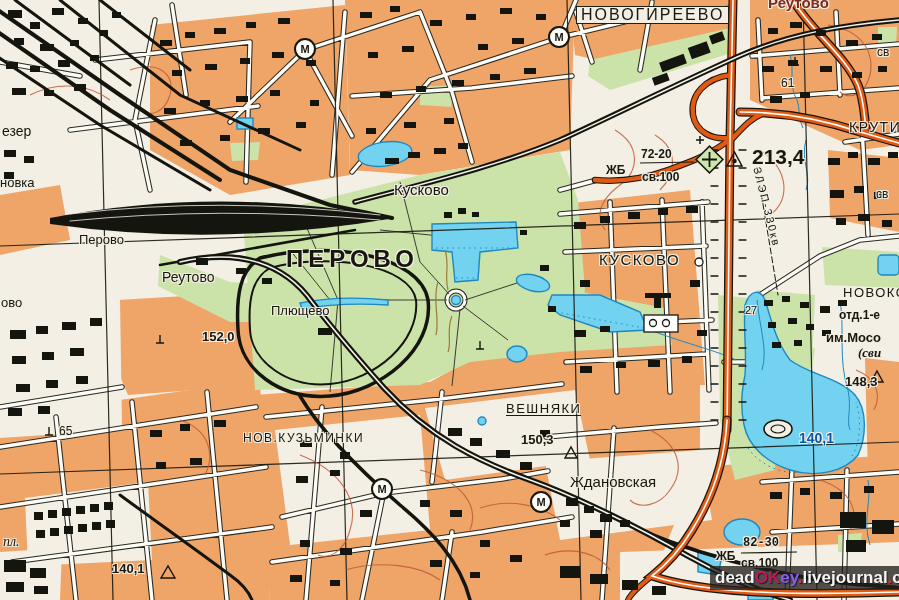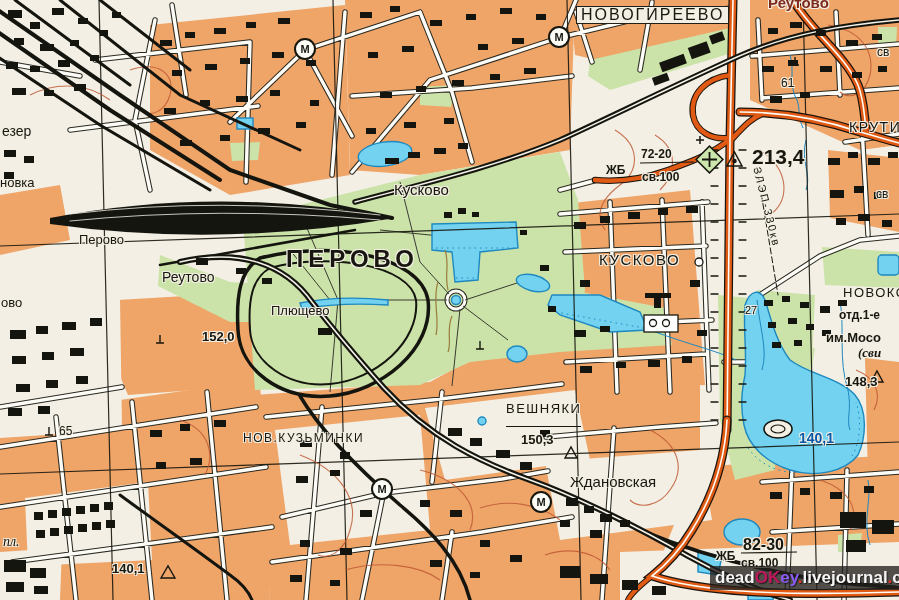--- a/index.html
+++ b/index.html
@@ -5,21 +5,21 @@
   html,body{margin:0;padding:0;background:#888;}
   #stage{position:relative;width:899px;height:600px;overflow:hidden;background:#F3EFE4;
          font-family:"Liberation Sans",sans-serif;}
   #stage svg{position:absolute;left:0;top:0;}
   .lbl{position:absolute;color:#17170f;white-space:nowrap;line-height:1;
        font-family:"Liberation Sans",sans-serif;
        text-shadow:-1px -1px 0 #f2eee3,1px -1px 0 #f2eee3,-1px 1px 0 #f2eee3,1px 1px 0 #f2eee3;}
   .caps{font-weight:400;letter-spacing:1.5px;}
   .spaced{letter-spacing:5px;font-weight:700;}
   .boxed{background:#F3EFE4;border:1px solid #20201a;padding:0 4px;letter-spacing:2px;}
-  .underline{border-bottom:1.5px solid #17170f;padding-bottom:11px;}
+  .underline{border-bottom:1.5px solid #17170f;padding-bottom:0;}
   .italic{font-family:"Liberation Serif",serif;font-style:italic;}
   .red-label{color:#7E2A1C;font-weight:700;}
   .lake-label{color:#0a57a8;font-weight:700;}
   .elev{font-weight:700;}
   .rot{transform-origin:0 0;transform:rotate(76deg);letter-spacing:2px;}
   .metro{position:absolute;width:18px;height:18px;border-radius:50%;background:#fdfdf8;
          border:2px solid #17170f;color:#17170f;font-weight:700;font-size:11px;
          display:flex;align-items:center;justify-content:center;}
   #watermark{position:absolute;left:710px;top:566px;background:rgba(35,32,30,0.78);
          padding:2px 5px;font-size:17px;font-weight:700;letter-spacing:0;white-space:nowrap;}
@@ -308,21 +308,21 @@
       <div class="lbl elev" style="left: 112px; top: 562px; font-size: 13px;">140,1</div>
       <div class="lbl" style="left: 59px; top: 425px; font-size: 12px;">65</div>
       <div class="lbl" style="left: 781px; top: 77px; font-size: 12px;">61</div>
       <div class="lbl" style="left: 745px; top: 305px; font-size: 11px;">27</div>
       <div class="lbl caps" style="left: 843px; top: 286px; font-size: 13px;">НОВОКОС</div>
       <div class="lbl elev" style="left: 839px; top: 309px; font-size: 12px;">отд.1-е</div>
       <div class="lbl elev" style="left: 826px; top: 331px; font-size: 13px;">им.Мосо</div>
       <div class="lbl italic" style="left: 858px; top: 346px; font-size: 13px; font-weight: bold;">(сви</div>
       <div class="lbl elev" style="left: 845px; top: 375px; font-size: 13px;">148,3</div>
       <div class="lbl lake-label" style="left: 799px; top: 431px; font-size: 14px;">140,1</div>
-      <div class="lbl elev" style="left: 743px; top: 537px; font-size: 16px;">82-30</div>
+      <div class="lbl elev" style="left: 743px; top: 537px; font-size: 12px; font-family: Liberation Mono, monospace;">82-30</div>
       <div class="lbl elev" style="left: 716px; top: 550px; font-size: 12px;">ЖБ</div>
       <div class="lbl elev" style="left: 741px; top: 557px; font-size: 12px;">св.100</div>
       <div class="lbl" style="left: 2px; top: 124px; font-size: 14px; text-align: right;">езер</div>
       <div class="lbl" style="left: 0px; top: 176px; font-size: 13px;">новка</div>
       <div class="lbl" style="left: 1px; top: 296px; font-size: 13px;">ово</div>
       <div class="lbl italic" style="left: 3px; top: 535px; font-size: 14px;">пл.</div>
       <div class="lbl" style="left: 876px; top: 188px; font-size: 12px;">св</div>
       <div class="lbl" style="left: 877px; top: 46px; font-size: 12px;">св</div>
       <div class="lbl rot" style="left: 762px; top: 166px; font-size: 11px;">ЗЛЭП-330кв</div>
     </div>

